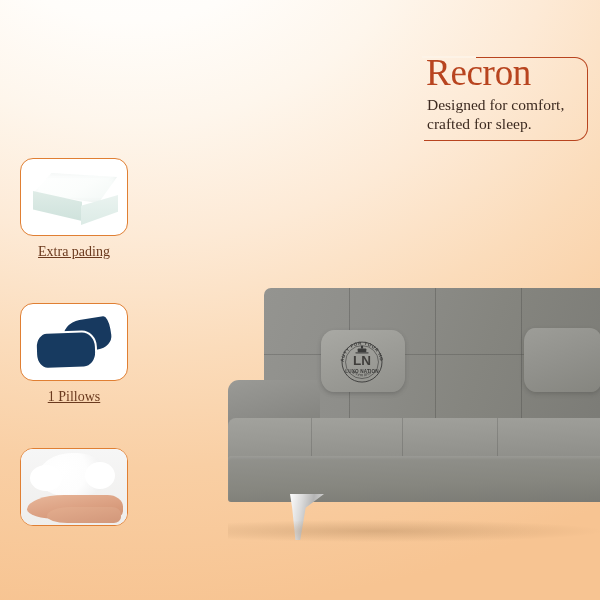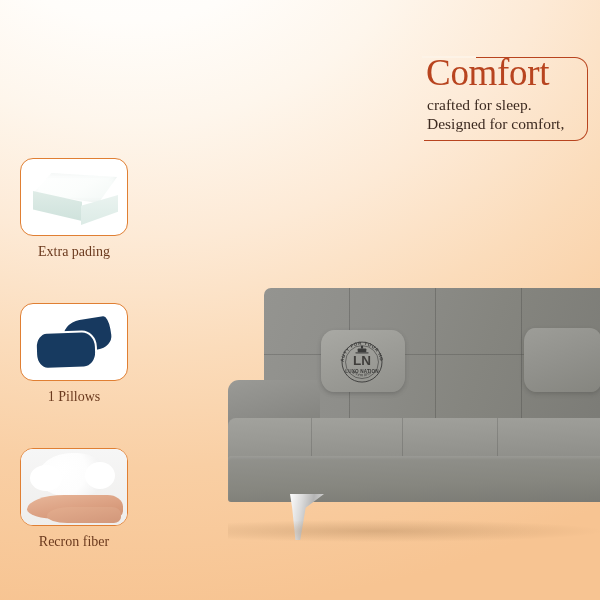--- a/index.html
+++ b/index.html
@@ -90,20 +90,21 @@
     border:1.6px solid #e07f33;
     border-radius:13px;
     overflow:hidden;
   }
   .feature-label {
     margin-top:8px;
     text-align:center;
     font-size:14px;
     color:#6b3a1e;
     white-space:nowrap;
+    text-decoration:underline;
   }
 
   
   .mattress {
     position:absolute;
     left:12px; top:14px;
     width:84px; height:50px;
   }
   .mattress-top {
     position:absolute;
@@ -268,24 +269,24 @@
     background:radial-gradient(ellipse at 40% 50%, rgba(150,110,70,.30) 0%, rgba(150,110,70,0) 72%);
   }
 </style>
 </head>
 <body>
 
 <div id="stage">
 
   <div id="headline">
     <div id="headline-frame"></div>
-    <div id="comfort-title">Comfort</div>
+    <div id="comfort-title">Recron</div>
     <div id="comfort-sub">
+        <div>Designed for comfort,</div>
         <div>crafted for sleep.</div>
-        <div>Designed for comfort,</div>
       </div>
   </div>
 
   <div class="feature" id="feature-0">
     <div class="feature-card">
       <div class="mattress">
         <div class="mattress-top"></div>
         <div class="mattress-side-l"></div>
         <div class="mattress-side-r"></div>
       </div>
@@ -302,21 +303,20 @@
   </div>
 
   <div class="feature" id="feature-2">
     <div class="feature-card">
       <div class="fiber-img">
         <div class="fiber-cloud"></div>
         <div class="fiber-hand"></div>
         <div class="fiber-hand2"></div>
       </div>
     </div>
-    <div class="feature-label">Recron fiber</div>
   </div>
 
   <div id="sofa">
     <div class="sofa-backrest"></div>
     <div class="sofa-armrest"></div>
 
     <div class="cushion-logo">
       <svg class="stamp" viewBox="0 0 100 100">
         <defs>
           <path id="arcTop" d="M 16,54 A 34,34 0 0 1 84,54" fill="none"></path>

